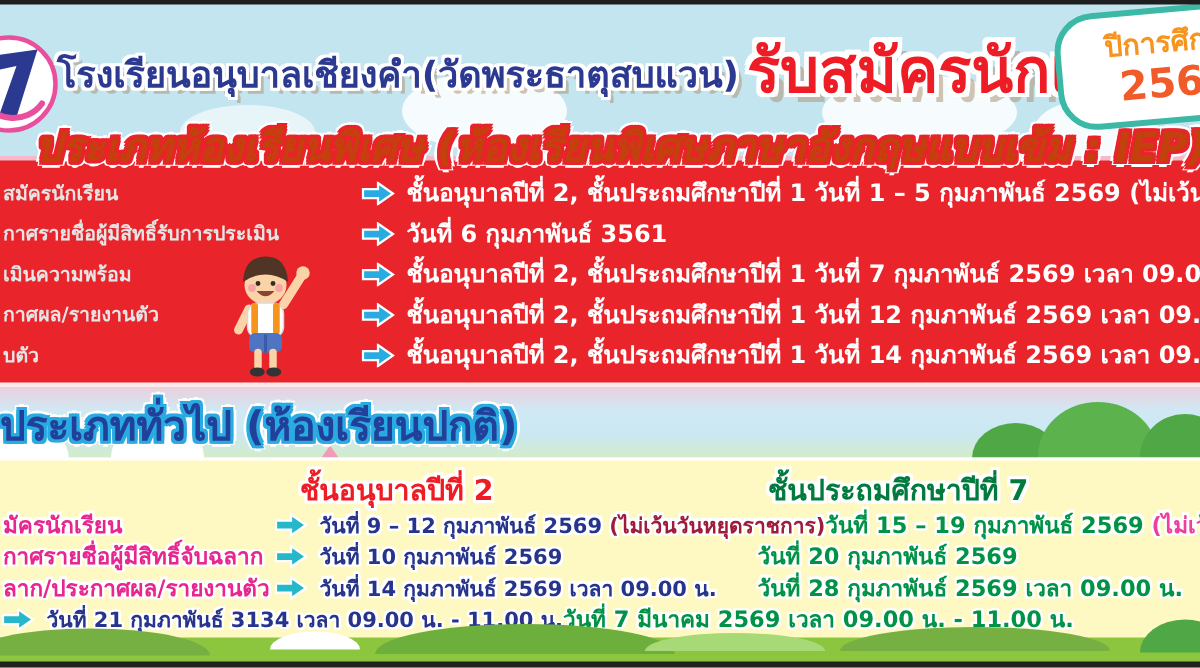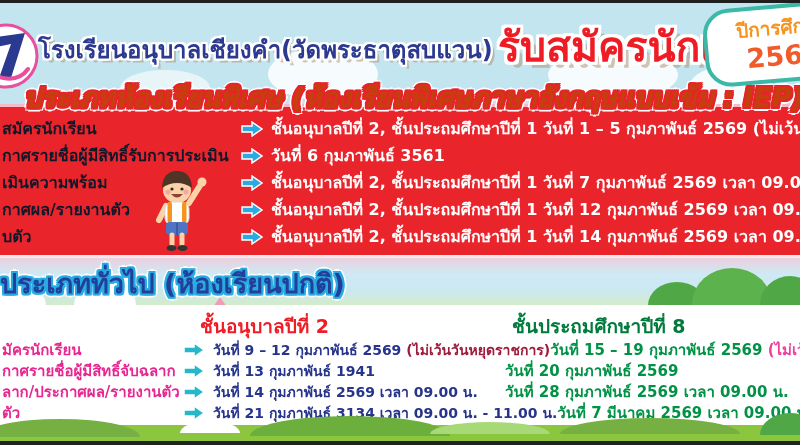--- a/index.html
+++ b/index.html
@@ -42,41 +42,41 @@
     text-shadow:-2px -2px 0 #e8232a,2px -2px 0 #e8232a,-2px 2px 0 #e8232a,2px 2px 0 #e8232a,
       0 -2px 0 #e8232a,0 2px 0 #e8232a,-2px 0 0 #e8232a,2px 0 0 #e8232a,
       -4px 0 0 #fff,4px 0 0 #fff,0 -4px 0 #fff,0 4px 0 #fff,
       -3px -3px 0 #fff,3px -3px 0 #fff,-3px 3px 0 #fff,3px 3px 0 #fff;font-style:italic;}
 
   
   .red-box{left:0;top:104px;width:800px;height:148px;background:#e9242b;
     border-top:3px solid #f6b9c8;border-bottom:3px solid #fde9ec;z-index:5;}
   .iep-rows{position:absolute;left:0;top:8px;width:800px;}
   .iep-row{display:flex;align-items:center;height:27px;}
-  .iep-label{flex:0 0 238px;padding-left:2px;font-size:16px;color:#0f172a;white-space:nowrap;overflow:visible;}
+  .iep-label{flex:0 0 238px;padding-left:2px;font-size:13px;color:#e5e5e5;white-space:nowrap;overflow:visible;}
   .iep-value{margin-left:7px;font-size:16px;color:#fff;white-space:nowrap;}
   .arw{flex:0 0 24px;width:24px;height:16px;}
 
   .boy{left:146px;top:163px;z-index:7;}
 
   
   .mid-band{left:0;top:255px;width:800px;height:50px;
     background:linear-gradient(#f0cbd9 0%,#cfe9f5 38%,#cbe8f1 70%,#d3ecc9 100%);z-index:4;}
   .general-title{left:0;right:0;top:262px;text-align:left;font-size:27px;color:#21409a;
     z-index:8;white-space:nowrap;
     text-shadow:-2px -2px 0 #29abe2,2px -2px 0 #29abe2,-2px 2px 0 #29abe2,2px 2px 0 #29abe2,
       0 -2px 0 #29abe2,0 2px 0 #29abe2,-2px 0 0 #29abe2,2px 0 0 #29abe2,
       -4px 0 0 #fff,4px 0 0 #fff,0 -4px 0 #fff,0 4px 0 #fff,
       -3px -3px 0 #fff,3px -3px 0 #fff,-3px 3px 0 #fff,3px 3px 0 #fff;}
   .tri{width:0;height:0;border-left:12px solid transparent;border-right:12px solid transparent;
     border-bottom:17px solid #f29bb6;left:208px;top:297px;z-index:5;}
   .bush{border-radius:50% 50% 8% 8%/90% 90% 0 0;z-index:5;}
 
   
-  .yellow-box{left:0;top:305px;width:800px;height:120px;background:#ffffff;z-index:6;
+  .yellow-box{left:0;top:305px;width:800px;height:120px;background:#fef9c3;z-index:6;
     border-top:2px solid #fff;}
   .col-head{position:absolute;top:4px;font-size:19px;white-space:nowrap;
     text-shadow:-2px -2px 0 #fff,2px -2px 0 #fff,-2px 2px 0 #fff,2px 2px 0 #fff,
       0 -2px 0 #fff,0 2px 0 #fff,-2px 0 0 #fff,2px 0 0 #fff;}
   .col-head.k2{left:200px;color:#ee1c25;}
   .col-head.p1{left:512px;color:#007a3d;}
   .gen-rows{position:absolute;left:0;top:32px;width:674px;}
   .gen-row{display:flex;align-items:center;height:21px;}
   .ol-w1{text-shadow:-1.5px -1.5px 0 #fff,1.5px -1.5px 0 #fff,-1.5px 1.5px 0 #fff,
       1.5px 1.5px 0 #fff,0 -1.5px 0 #fff,0 1.5px 0 #fff,-1.5px 0 0 #fff,1.5px 0 0 #fff;}
@@ -181,48 +181,47 @@
   <div class="abs cloud-egg" style="left:-6px;top:283px;width:52px;height:26px;z-index:5;"></div>
   <div class="abs cloud-egg" style="left:74px;top:280px;width:62px;height:28px;z-index:5;"></div>
   <div class="abs tri"></div>
   <div class="abs bush" style="left:648px;top:282px;width:58px;height:26px;background:#4fa845;"></div>
   <div class="abs bush" style="left:692px;top:268px;width:80px;height:40px;background:#5cb24c;"></div>
   <div class="abs bush" style="left:760px;top:276px;width:60px;height:32px;background:#4fa845;"></div>
   <div class="abs general-title">ประเภททั่วไป (ห้องเรียนปกติ)</div>
 
   <div class="abs yellow-box">
     <div class="col-head k2">ชั้นอนุบาลปีที่ 2</div>
-    <div class="col-head p1">ชั้นประถมศึกษาปีที่ 8</div>
+    <div class="col-head p1">ชั้นประถมศึกษาปีที่ 7</div>
     <div class="gen-rows">
       <div class="gen-row">
         <div class="gen-label ol-w1">มัครนักเรียน</div>
         <svg class="arw" viewBox="0 0 24 16">
             <path d="M2 5 h10 V1 l10 7 -10 7 V11 H2 Z" fill="#26b7c9" stroke="#fff" stroke-width="1.5"></path>
           </svg>
         <div class="gen-col1 ol-w1"><span>วันที่ 9 – 12 กุมภาพันธ์ 2569 </span><span class="note-darkred">(ไม่เว้นวันหยุดราชการ)</span></div>
         <div class="gen-col2 ol-w1"><span>วันที่ 15 – 19 กุมภาพันธ์ 2569 </span><span class="note-pink">(ไม่เว้นวันหยุดราชการ)</span></div>
       </div>
       <div class="gen-row">
         <div class="gen-label ol-w1">กาศรายชื่อผู้มีสิทธิ์จับฉลาก</div>
         <svg class="arw" viewBox="0 0 24 16">
             <path d="M2 5 h10 V1 l10 7 -10 7 V11 H2 Z" fill="#26b7c9" stroke="#fff" stroke-width="1.5"></path>
           </svg>
-        <div class="gen-col1 ol-w1"><span>วันที่ 13 กุมภาพันธ์ 1941</span></div>
+        <div class="gen-col1 ol-w1"><span>วันที่ 10 กุมภาพันธ์ 2569</span></div>
         <div class="gen-col2 ol-w1"><span>วันที่ 20 กุมภาพันธ์ 2569</span></div>
       </div>
       <div class="gen-row">
         <div class="gen-label ol-w1">ลาก/ประกาศผล/รายงานตัว</div>
         <svg class="arw" viewBox="0 0 24 16">
             <path d="M2 5 h10 V1 l10 7 -10 7 V11 H2 Z" fill="#26b7c9" stroke="#fff" stroke-width="1.5"></path>
           </svg>
         <div class="gen-col1 ol-w1"><span>วันที่ 14 กุมภาพันธ์ 2569 เวลา 09.00 น.</span></div>
         <div class="gen-col2 ol-w1"><span>วันที่ 28 กุมภาพันธ์ 2569 เวลา 09.00 น.</span></div>
       </div>
       <div class="gen-row">
-        <div class="gen-label ol-w1">ตัว</div>
         <svg class="arw" viewBox="0 0 24 16">
             <path d="M2 5 h10 V1 l10 7 -10 7 V11 H2 Z" fill="#26b7c9" stroke="#fff" stroke-width="1.5"></path>
           </svg>
         <div class="gen-col1 ol-w1"><span>วันที่ 21 กุมภาพันธ์ 3134 เวลา 09.00 น. - 11.00 น.</span></div>
         <div class="gen-col2 ol-w1"><span>วันที่ 7 มีนาคม 2569 เวลา 09.00 น. - 11.00 น.</span></div>
       </div>
     </div>
   </div>
 
   <div class="abs grass">

